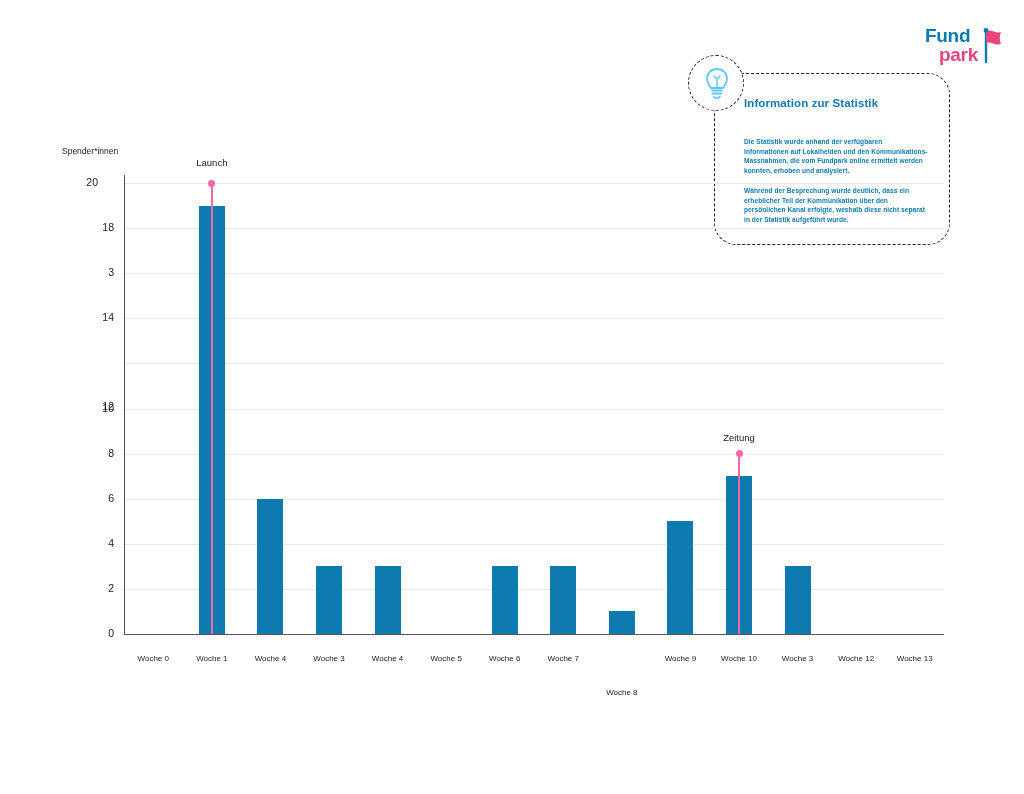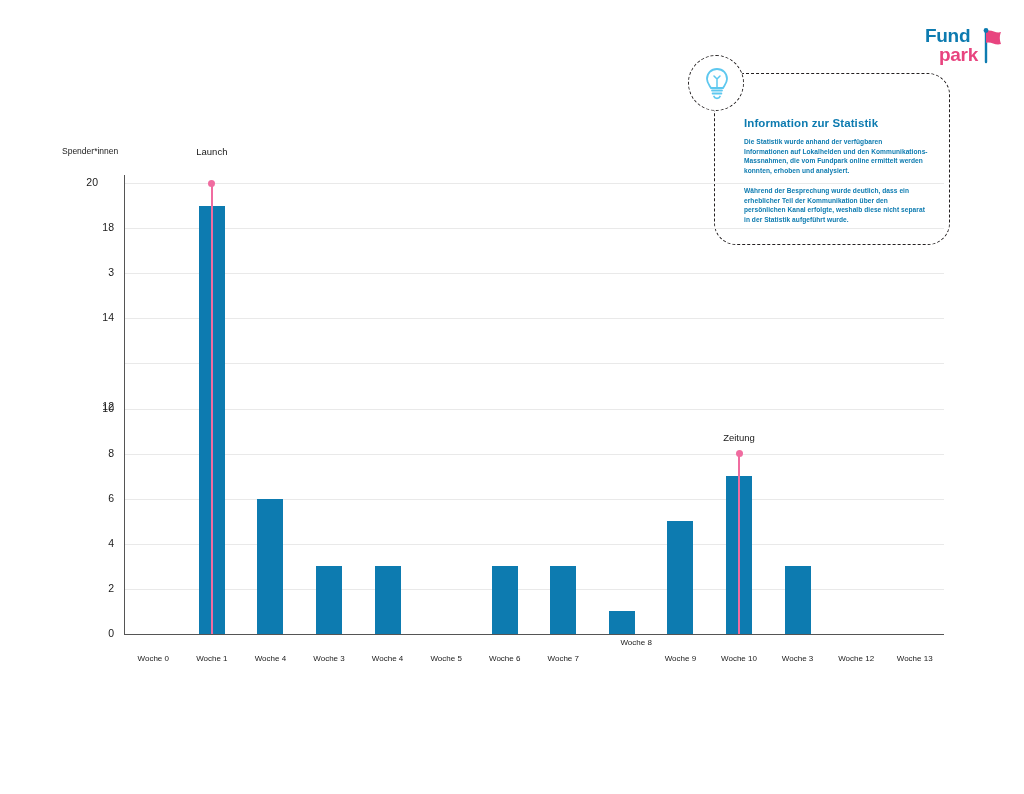--- a/index.html
+++ b/index.html
@@ -77,21 +77,21 @@
   #bulb {
     position: absolute;
     left: 14px;
     top: 11px;
     width: 28px;
     height: 34px;
   }
   #info-title {
     position: absolute;
     left: 56px;
-    top: 62px;
+    top: 42px;
     font-size: 11.5px;
     font-weight: bold;
     color: #0d7bb0;
     letter-spacing: 0.1px;
   }
   .info-para {
     position: absolute;
     left: 56px;
     width: 184px;
     font-size: 6.6px;
@@ -234,36 +234,36 @@
       <div class="bar" style="left: 491.714px; width: 26px; top: 566.35px; height: 67.65px; background: rgb(13, 123, 176);"></div>
       <div class="bar" style="left: 550.286px; width: 26px; top: 566.35px; height: 67.65px; background: rgb(13, 123, 176);"></div>
       <div class="bar" style="left: 608.857px; width: 26px; top: 611.45px; height: 22.55px; background: rgb(13, 123, 176);"></div>
       <div class="bar" style="left: 667.429px; width: 26px; top: 521.25px; height: 112.75px; background: rgb(13, 123, 176);"></div>
       <div class="bar" style="left: 726px; width: 26px; top: 476.15px; height: 157.85px; background: rgb(13, 123, 176);"></div>
       <div class="bar" style="left: 784.571px; width: 26px; top: 566.35px; height: 67.65px; background: rgb(13, 123, 176);"></div>
     </div>
   <div id="markers-layer">
       <div class="marker-line" style="left: 211.157px; top: 183px; height: 451px; background: rgb(240, 108, 160);"></div>
       <div class="marker-dot" style="left: 208.357px; top: 179.5px; background: rgb(240, 108, 160);"></div>
-      <div class="marker-label" style="left: 166.857px; top: 146px; text-align: center;">Launch</div>
+      <div class="marker-label" style="left: 166.857px; top: 157px; text-align: center;">Launch</div>
       <div class="marker-line" style="left: 738.3px; top: 453.6px; height: 180.4px; background: rgb(240, 108, 160);"></div>
       <div class="marker-dot" style="left: 735.5px; top: 450.1px; background: rgb(240, 108, 160);"></div>
       <div class="marker-label" style="left: 694px; top: 431.6px;">Zeitung</div>
     </div>
   <div id="x-axis-line" style="left: 124px; width: 820px; top: 634px;"></div>
   <div id="y-axis-line" style="left: 124px; top: 175px; height: 460px;"></div>
   <div id="x-ticks">
       <div class="x-tick-label" style="left: 123.286px; top: 654px;">Woche 0</div>
       <div class="x-tick-label" style="left: 181.857px; top: 654px;">Woche 1</div>
       <div class="x-tick-label" style="left: 240.429px; top: 654px;">Woche 4</div>
       <div class="x-tick-label" style="left: 299px; top: 654px;">Woche 3</div>
       <div class="x-tick-label" style="left: 357.571px; top: 654px;">Woche 4</div>
       <div class="x-tick-label" style="left: 416.143px; top: 654px;">Woche 5</div>
       <div class="x-tick-label" style="left: 474.714px; top: 654px;">Woche 6</div>
       <div class="x-tick-label" style="left: 533.286px; top: 654px;">Woche 7</div>
-      <div class="x-tick-label" style="left: 591.857px; top: 638px; text-align: right;">Woche 8</div>
+      <div class="x-tick-label" style="left: 591.857px; top: 688px;">Woche 8</div>
       <div class="x-tick-label" style="left: 650.429px; top: 654px;">Woche 9</div>
       <div class="x-tick-label" style="left: 709px; top: 654px;">Woche 10</div>
       <div class="x-tick-label" style="left: 767.571px; top: 654px;">Woche 3</div>
       <div class="x-tick-label" style="left: 826.143px; top: 654px;">Woche 12</div>
       <div class="x-tick-label" style="left: 884.714px; top: 654px;">Woche 13</div>
     </div>
 </div>
 
 </body></html>

